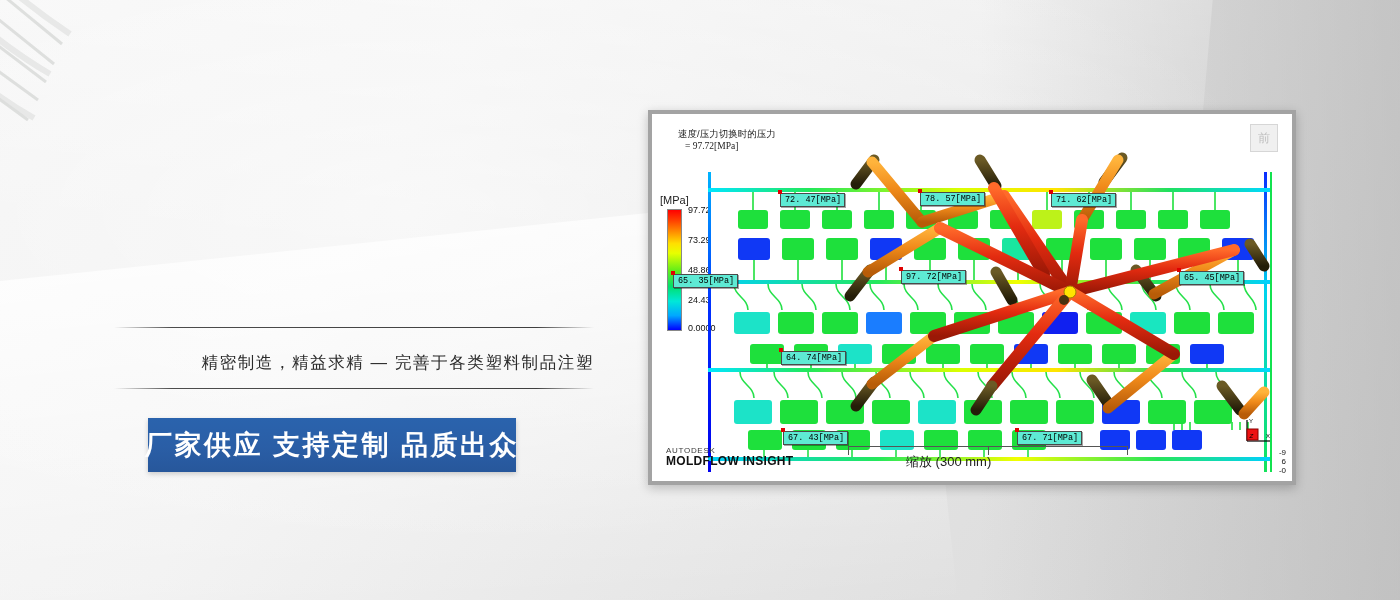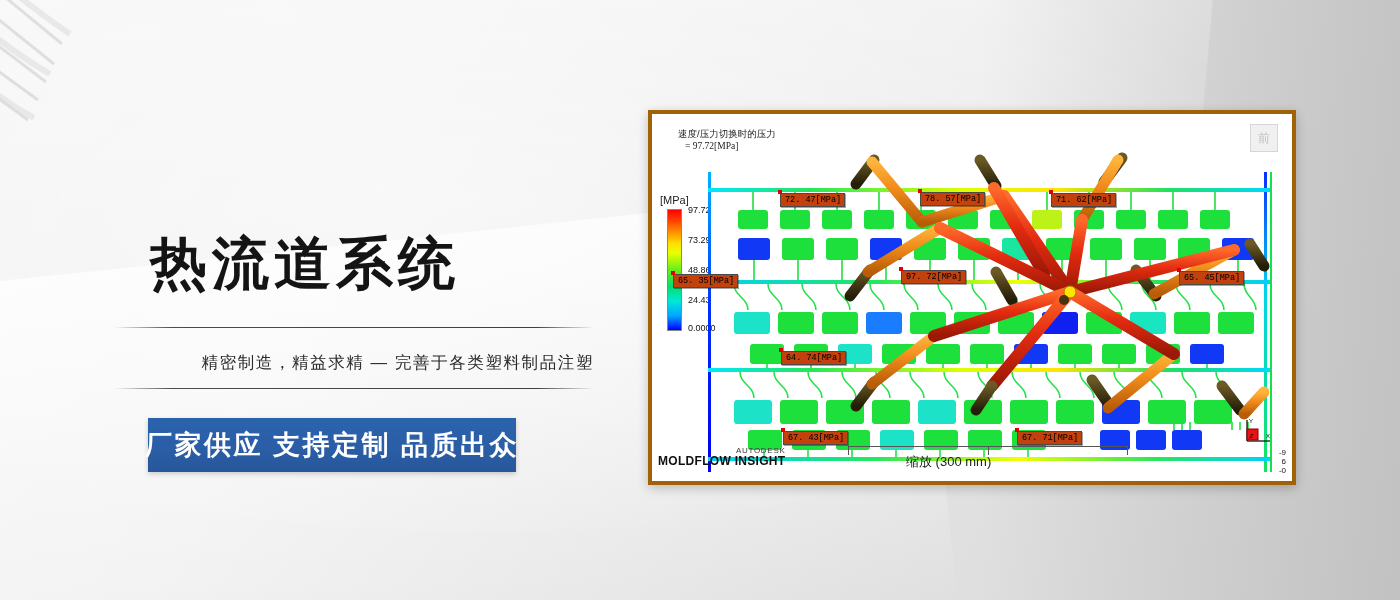--- a/index.html
+++ b/index.html
@@ -66,21 +66,21 @@
     box-shadow:0 2px 5px rgba(0,0,0,.18);
     display:flex;align-items:center;justify-content:center;
   }
   .cta span{
     color:#fff;font-size:27px;font-weight:bold;letter-spacing:2.5px;white-space:nowrap;
   }
 
   
   .sim-frame{
     position:absolute;left:648px;top:110px;width:648px;height:375px;
-    border:4px solid #a16207;background:#ffffff;box-sizing:border-box;
+    border:4px solid #a3a3a3;background:#ffffff;box-sizing:border-box;
     box-shadow:0 3px 10px rgba(0,0,0,.22);
   }
   .sim-inner{position:absolute;inset:0;overflow:hidden;background:#fff;}
 
   .sim-title{
     position:absolute;left:26px;top:13px;font-size:9.5px;color:#222;
     line-height:13px;white-space:nowrap;
   }
   .sim-title .l2{padding-left:7px;font-family:Liberation Serif, serif;}
 
@@ -99,38 +99,38 @@
   .mesh{position:absolute;left:52px;top:58px;width:590px;height:300px;}
   .mesh svg{display:block;width:100%;height:100%;}
 
   
   .runner{position:absolute;left:52px;top:10px;width:590px;height:350px;pointer-events:none;}
   .runner svg{display:block;width:100%;height:100%;}
 
   
   .callout{
     position:absolute;font-size:8.5px;font-family:"Liberation Mono","DejaVu Sans Mono",monospace;
-    color:#000;background:#c2410c;border:1px solid #4a4a4a;
+    color:#000;background:#5eead4;border:1px solid #4a4a4a;
     padding:1px 3px 1px 4px;white-space:nowrap;line-height:10px;
     box-shadow:1px 1px 0 rgba(0,0,0,.35);
   }
   .callout .dot{
     position:absolute;left:-3px;top:-4px;width:4px;height:4px;background:#e00000;
   }
 
   
   .viewbtn{
     position:absolute;right:14px;top:10px;width:26px;height:26px;
     background:#eeeeee;border:1px solid #cfcfcf;color:#b5b5b5;
     font-size:12px;display:flex;align-items:center;justify-content:center;
     opacity:.85;
   }
 
   
-  .brand{position:absolute;left:6px;bottom:14px;line-height:11px;text-align:right;}
+  .brand{position:absolute;left:14px;bottom:14px;line-height:11px;}
   .brand .b1{font-size:8px;letter-spacing:.7px;color:#3a3a3a;}
   .brand .b2{font-size:12px;font-weight:bold;letter-spacing:.3px;color:#111;}
 
   .scalebar{position:absolute;left:196px;bottom:26px;width:280px;height:9px;}
   .scalebar .ln{position:absolute;left:0;right:0;top:0;height:1px;background:#555;}
   .scalebar .tk{position:absolute;top:0;width:1px;height:9px;background:#555;}
   .scale-lbl{position:absolute;left:254px;bottom:10px;font-size:13px;color:#222;white-space:nowrap;}
 
   .triad{position:absolute;right:18px;bottom:34px;width:34px;height:30px;}
   .triad svg{display:block;}
@@ -163,21 +163,20 @@
       </g>
       <g stroke="#8fbf62" stroke-width="3" fill="none" opacity="0.75">
         <path d="M-8 128 L46 168"></path>
         <path d="M-10 148 L40 186"></path>
         <path d="M-6 108 C20 130 36 144 56 158"></path>
       </g>
     </svg>
   </div>
 
   <div class="left">
-    <div class="title-cn">热流道系统</div>
     <div class="rule top"></div>
     <div class="subtitle">精密制造，精益求精 — 完善于各类塑料制品注塑</div>
     <div class="rule bottom"></div>
     <div class="cta">
       <span>厂家供应 支持定制 品质出众</span>
     </div>
   </div>
 
   <div class="sim-frame">
     <div class="sim-inner">

